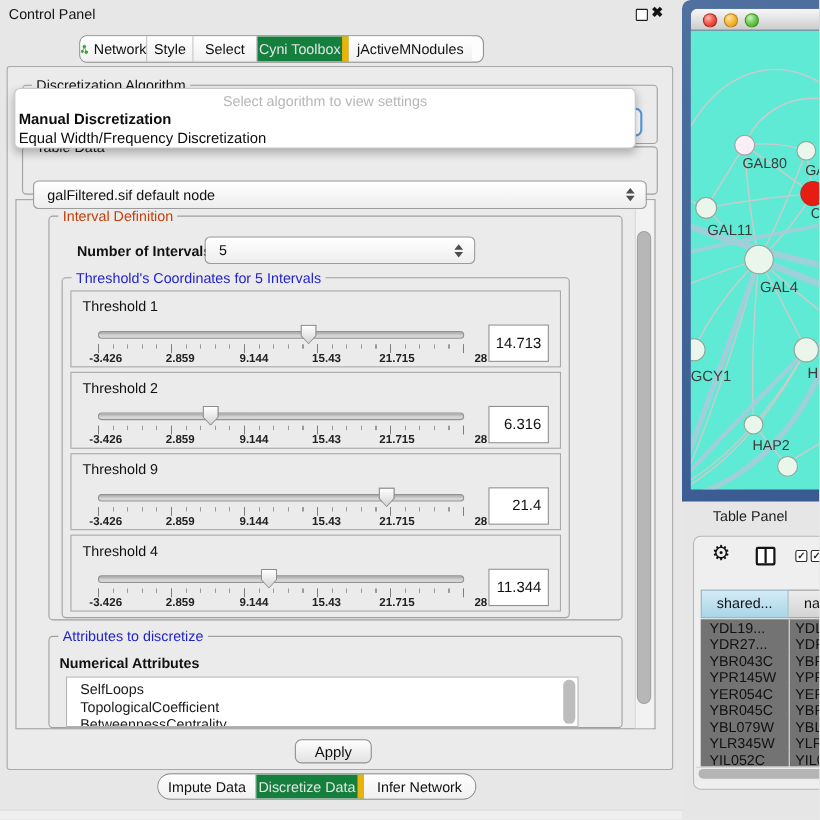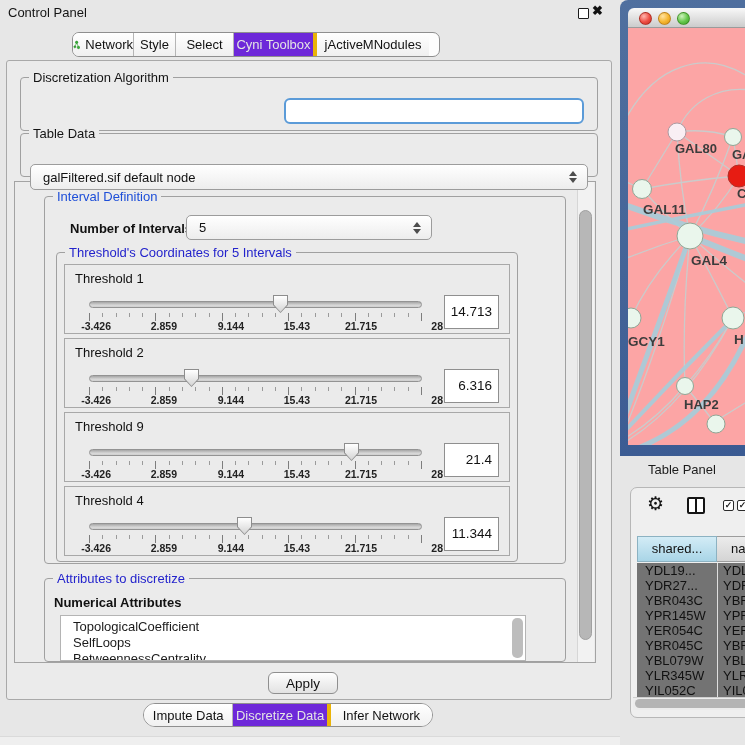--- a/index.html
+++ b/index.html
@@ -11,31 +11,31 @@
   
   #cp-title { left:8px; top:5px; font-size:13px; color:#141414; }
   #float-ic { left:578px; top:8px; width:11px; height:11px; border:1.5px solid #1c1c1c; background:#fff; border-radius:1px; }
   #close-ic { left:592px; top:3px; font-size:13px; font-weight:bold; color:#111; }
 
   #tabstrip { left:72px; top:32px; width:368px; height:25px; display:flex; background:#fdfdfd;
               border:1px solid #8f8f8f; border-radius:7px; overflow:hidden; }
   .tabseg { height:100%; display:flex; align-items:center; justify-content:center; font-size:13px;
             color:#111; border-right:1px solid #b5b5b5; background:linear-gradient(#ffffff,#f0f0f0); }
   .tabseg:last-child { border-right:none; }
-  .tabseg.sel { background:#6d28d9; color:#e4e4e4; border-right:4px solid #eab308; }
+  .tabseg.sel { background:#15803d; color:#e4e4e4; border-right:6px solid #eab308; }
   #seg-network { width:61px; gap:5px; }
   #seg-style { width:42px; } #seg-select { width:58px; }
   #seg-cyni { width:83px; } #seg-jactive { width:112px; }
 
   #content-panel { left:6px; top:60px; width:606px; height:640px; background:#ebebeb;
                    border:1px solid #a9a9a9; border-radius:3px; }
 
   .group { position:absolute; border:1px solid #a0a0a0; border-radius:4px; background:#ebebeb; }
   .gtitle { position:absolute; top:-8px; left:8px; background:#ebebeb; padding:0 4px; font-size:13px; color:#141414; white-space:nowrap; }
-  .gtitle.green { color:#1d4ed8; } .gtitle.blue { color:#2323cc; }
+  .gtitle.green { color:#c2410c; } .gtitle.blue { color:#2323cc; }
 
   #grp-disc { left:20px; top:77px; width:578px; height:54px; z-index:1; }
   #combo-focus { left:284px; top:98px; width:300px; height:26px; border:2.5px solid #5b9bd8;
                  border-radius:6px; background:#fff; z-index:2; }
 
   #popup { left:13px; top:80px; width:565px; height:55px; background:#ffffff; border:1px solid #c9c9c9;
            border-radius:5px; box-shadow:0 4px 9px rgba(0,0,0,0.28); z-index:30; padding-top:3px; }
   #popup .ph { text-align:center; color:#b7b7b7; font-size:13px; line-height:16px; }
   #popup .opt { font-size:13.5px; color:#0d0d0d; line-height:17px; padding-left:3px; }
   #popup .opt.bold { font-weight:bold; }
@@ -95,21 +95,21 @@
   
   #right-bg { left:620px; top:0; width:125px; height:745px; background:#e6e6e6; }
   #net-frame { left:620px; top:0; width:125px; height:456px; background:linear-gradient(160deg,#50709f,#3a5a92);
                border-radius:8px 0 0 0; }
   #net-titlebar { left:628px; top:8px; width:117px; height:20px; background:linear-gradient(#f8f8f8,#cccccc);
                   border-radius:6px 0 0 0; border-bottom:1px solid #9b9b9b; }
   .light { position:absolute; top:11.5px; width:13px; height:13px; border-radius:50%; }
   #light-close { left:639px; background:radial-gradient(circle at 35% 30%,#ffb6ae,#ee4d42 55%,#c23226); border:1px solid rgba(120,10,0,.5); }
   #light-min   { left:658px; background:radial-gradient(circle at 35% 30%,#ffe2a0,#f5b52e 55%,#d8921a); border:1px solid rgba(140,85,0,.5); }
   #light-zoom  { left:677px; background:radial-gradient(circle at 35% 30%,#cdf2bb,#63c64a 55%,#3f9e2e); border:1px solid rgba(25,100,0,.5); }
-  #net-canvas { left:628px; top:28px; width:117px; height:417px; background:#fca5a5; overflow:hidden;font-weight:bold; }
+  #net-canvas { left:628px; top:28px; width:117px; height:417px; background:#5eead4; overflow:hidden; }
 
   #tp-label { left:648px; top:462px; font-size:13px; color:#1c1c1c; }
   #tp-panel { left:630px; top:487px; width:123px; height:231px; background:#efefef; border:1px solid #b7b7b7; border-radius:7px; }
   #gear-ic { left:647px; top:493px; font-size:19px; color:#141414; line-height:22px; }
   #split-ic { left:687px; top:497px; width:18px; height:17px; border:2px solid #141414; border-radius:2px; background:#fff; }
   #split-ic .mid { position:absolute; left:6px; top:0; width:2px; height:13px; background:#141414; }
   .chk { position:absolute; top:500px; width:11px; height:11px; border:1.5px solid #2b2b2b; border-radius:2px; background:#fff;
          font-size:9px; font-weight:bold; color:#222; line-height:9px; text-align:center; }
   #chk1 { left:723px; } #chk2 { left:737px; }
 
@@ -159,20 +159,25 @@
     </div>
   </div>
 
   <div class="abs" id="content-panel"></div>
 
   <div class="group" id="grp-disc">
     <span class="gtitle">Discretization Algorithm</span>
   </div>
   <div class="abs" id="combo-focus"></div>
 
+  <div class="abs" id="popup">
+    <div class="ph">Select algorithm to view settings</div>
+    <div class="opt bold">Manual Discretization</div>
+    <div class="opt">Equal Width/Frequency Discretization</div>
+  </div>
 
   <div class="group" id="grp-tabledata">
     <span class="gtitle">Table Data</span>
   </div>
   <div class="combo abs" id="combo-tabledata">
     <span class="ctext">galFiltered.sif default node</span>
     <span class="spinner">
         <span class="spup"></span>
         <span class="spdn"></span>
       </span>
@@ -256,22 +261,22 @@
     <span class="ticklbl tl4">21.715</span>
     <span class="ticklbl tl5">28</span>
     <div class="valuebox">11.344</div>
   </div>
 
   <div class="group" id="grp-attr">
     <span class="gtitle blue">Attributes to discretize</span>
   </div>
   <div class="abs" id="lbl-numattr">Numerical Attributes</div>
   <div class="abs" id="attr-list">
+    <div class="attr-item">SelfLoops</div>
     <div class="attr-item">TopologicalCoefficient</div>
-    <div class="attr-item">SelfLoops</div>
     <div class="attr-item">BetweennessCentrality</div>
   </div>
   <div class="abs" id="attr-vthumb"></div>
 
   <div class="abs" id="apply-btn">Apply</div>
 
   <div class="abs" id="bottomstrip">
     <div class="tabseg" id="bseg-impute">
       <span>Impute Data</span>
     </div>

